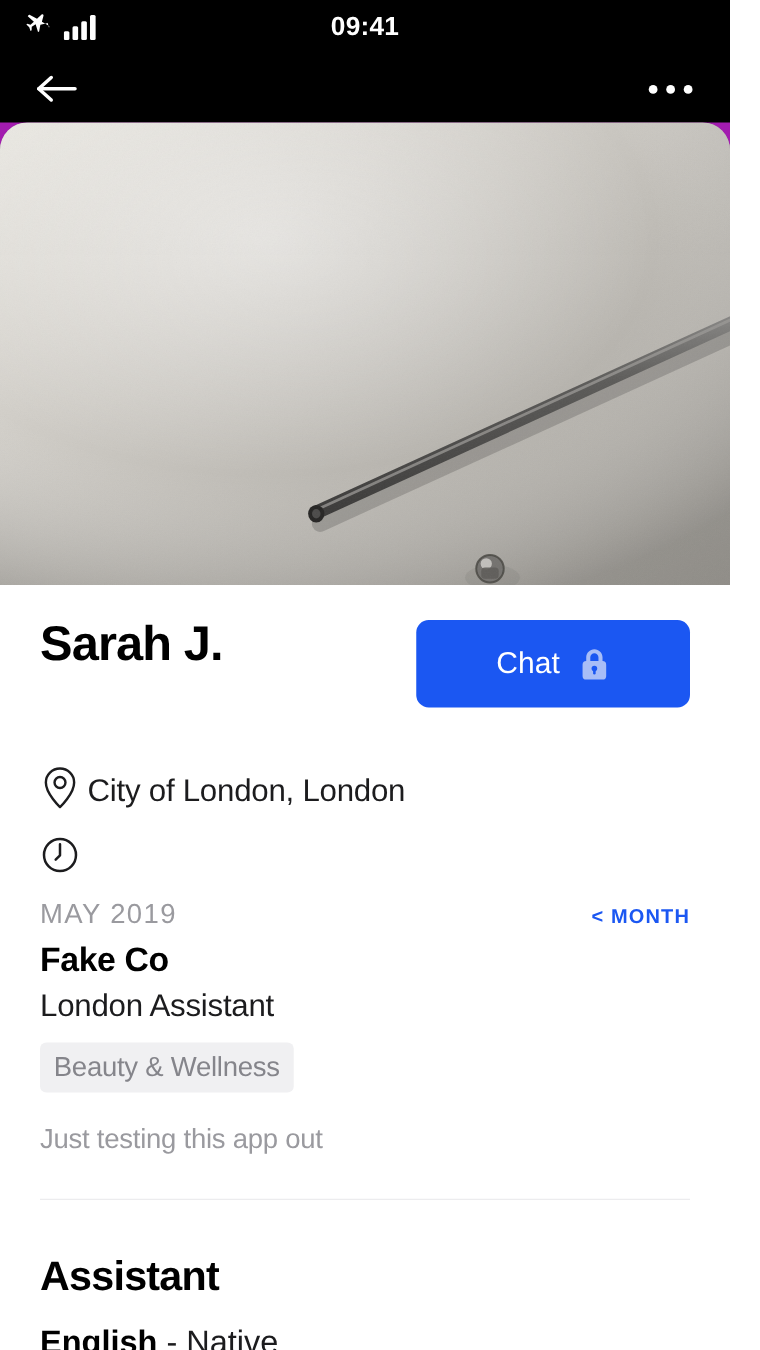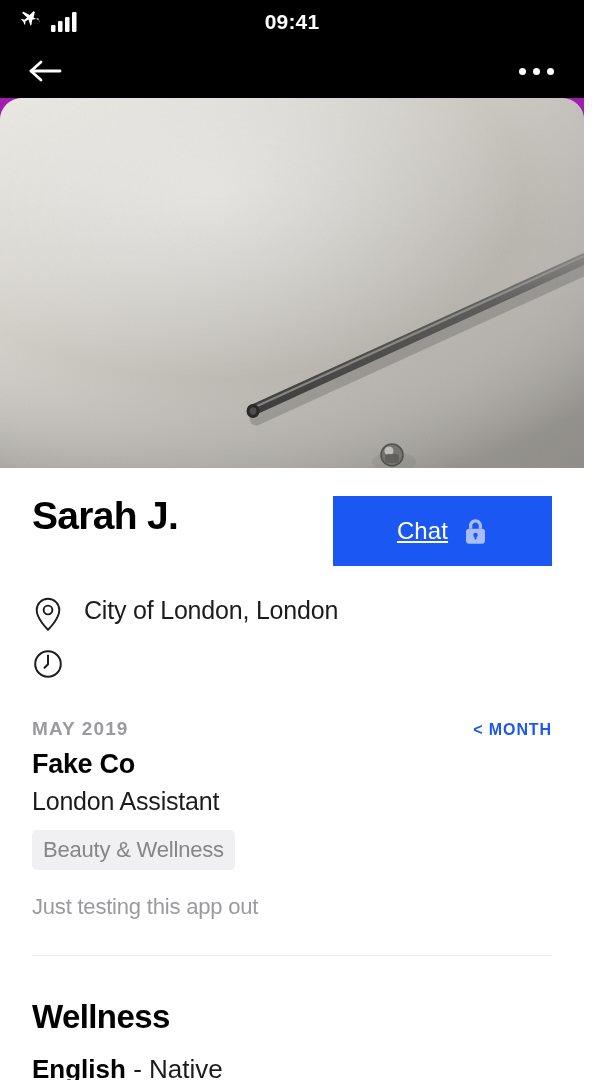--- a/index.html
+++ b/index.html
@@ -77,37 +77,36 @@
 
   .name-row {
     display: flex; align-items: flex-start; justify-content: space-between;
     padding-top: 28px;
   }
   .profile-name {
     font-size: 39px; font-weight: 700; color: #000000;
     letter-spacing: -.7px; line-height: 1.05;
   }
   .chat-btn {
-    background: #1b57f2; color: #ffffff; border: none; border-radius: 0;
+    background: #1b57f2; color: #ffffff; border: none; border-radius: 10px;
     width: 219px; height: 70px; cursor: pointer;
     display: flex; align-items: center; justify-content: center; gap: 15px;
     font-family: "Liberation Sans", sans-serif;
-    text-decoration: underline;
   }
   .chat-btn-label { font-size: 24px; font-weight: 400; letter-spacing: .1px; }
 
   .meta-list { margin-top: 30px; }
-  .meta-row { display: flex; align-items: flex-start; gap: 20px; height: 52px; }
+  .meta-row { display: flex; align-items: flex-end; gap: 6px; height: 52px; }
   .meta-label { font-size: 25px; color: #1c1c1e; letter-spacing: -.2px; }
 
   
   .exp { margin-top: 18px; }
   .exp-head { display: flex; align-items: baseline; justify-content: space-between; }
   .exp-date {
-    font-size: 19px; font-weight: 700; color: #9a9a9f;
+    font-size: 22px; font-weight: 400; color: #9a9a9f;
     letter-spacing: 1.1px; text-transform: uppercase;
   }
   .exp-link {
     font-size: 16px; font-weight: 700; color: #1b57f2;
     letter-spacing: .9px; text-transform: uppercase; cursor: pointer;
     background: none; border: none; font-family: Liberation Sans, sans-serif;
   }
   .exp-company {
     font-size: 27px; font-weight: 700; color: #000000;
     margin-top: 9px; letter-spacing: -.3px;
@@ -252,19 +251,19 @@
         <button class="exp-link">&lt; MONTH</button>
       </div>
       <div class="exp-company">Fake Co</div>
       <div class="exp-role">London Assistant</div>
       <span class="tag">Beauty &amp; Wellness</span>
       <div class="exp-note">Just testing this app out</div>
     </div>
 
     <div class="divider"></div>
 
-    <h2 class="section-title">Wellness</h2>
+    <h2 class="section-title">Assistant</h2>
     <div class="lang-row">
       <span>English</span><span class="lvl"> - </span><span class="lvl">Native</span>
     </div>
 
   </div>
 </div>
 
 </body></html>

